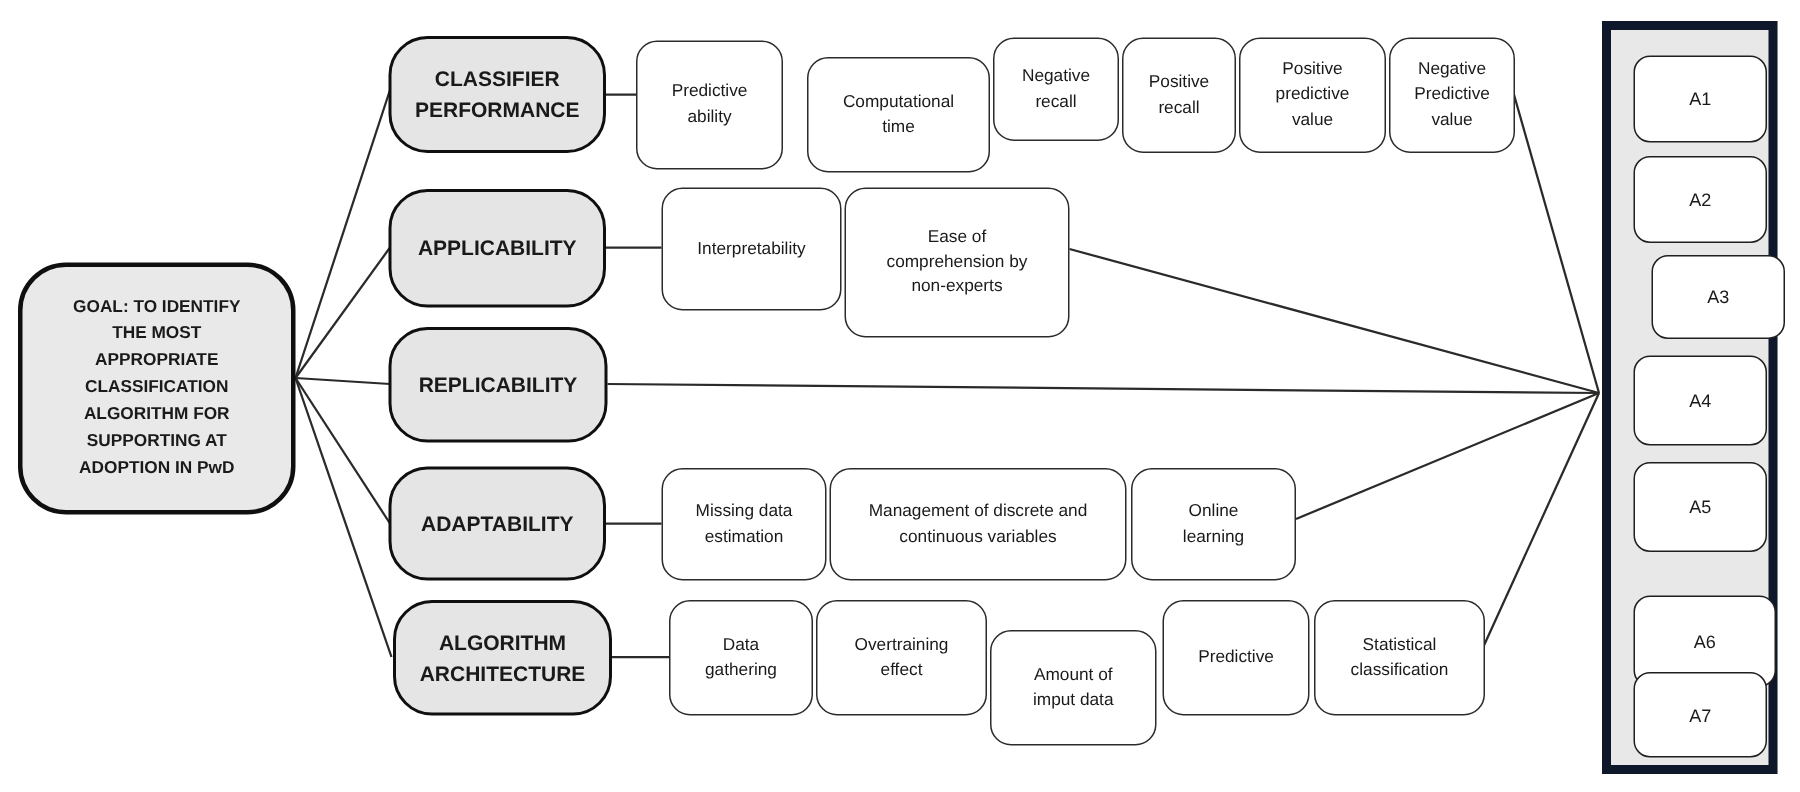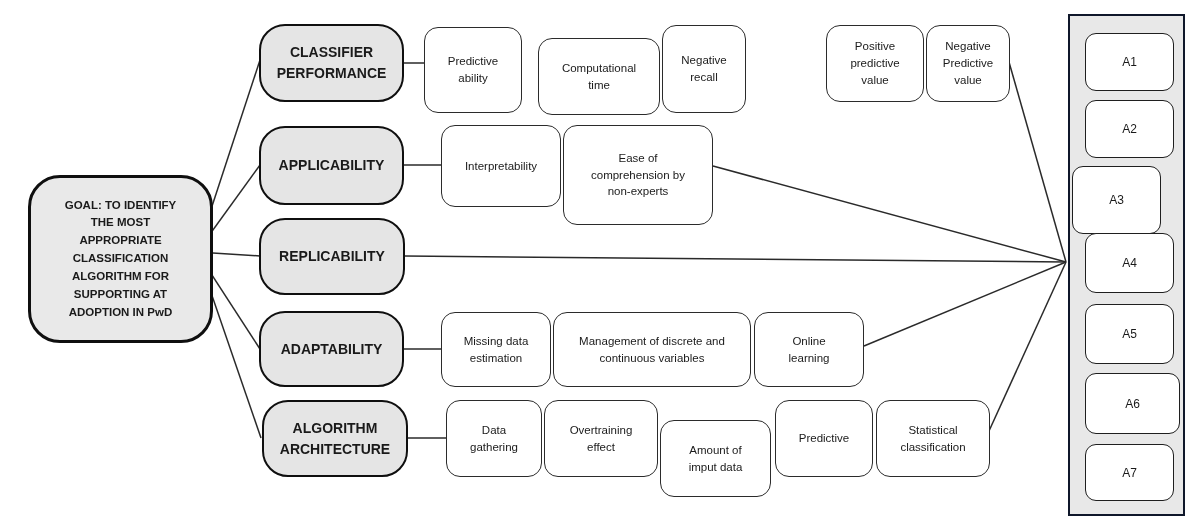--- a/index.html
+++ b/index.html
@@ -7,35 +7,35 @@
     position:relative;width:1200px;height:528px;background:#ffffff;overflow:hidden;
     font-family:"Liberation Sans", sans-serif;color:#1a1a1a;
   }
   .wires{position:absolute;left:0;top:0;width:1200px;height:528px;}
   .node{
     position:absolute;display:flex;align-items:center;justify-content:center;
     text-align:center;box-sizing:border-box;background:#ffffff;
   }
   .goal{
     background:#e9e9e9;border:3px solid #0f0f0f;border-radius:32px;
-    font-weight:bold;font-size:11.5px;line-height:1.55;margin-left:16px;
+    font-weight:bold;font-size:11.5px;line-height:1.55;
   }
   .goal span{display:block;max-width:126px;}
   .crit{
     background:#e5e5e5;border:2.6px solid #0f0f0f;border-radius:26px;
     font-weight:bold;font-size:14px;line-height:1.5;
   }
   .crit span{display:block;max-width:118px;}
   .sub{
     background:#ffffff;border:1.8px solid #2b2b2b;border-radius:14px;
     font-size:11.5px;line-height:1.45;
   }
   .sub span{display:block;}
   .panel{
-    position:absolute;background:#e8e8e8;border:2px solid #0f172a;box-sizing:border-box;
+    position:absolute;background:#e8e8e8;border:6px solid #0f172a;box-sizing:border-box;
   }
   .alt{
     background:#ffffff;border:1.6px solid #1f1f1f;border-radius:11px;
     font-size:12px;
   }
 </style>
 </head>
 <body>
 
 <div class="stage">
@@ -81,22 +81,25 @@
   <div class="node crit" style="left:262px;top:400px;width:146px;height:77px">
     <span>ALGORITHM ARCHITECTURE</span>
   </div>
 
   <div class="node sub" style="left:424px;top:27px;width:98px;height:86px">
     <span style="max-width:70px">Predictive ability</span>
   </div>
   <div class="node sub" style="left:538px;top:38px;width:122px;height:77px">
     <span style="max-width:92px">Computational time</span>
   </div>
-  <div class="node sub" style="left:662px;top:25px;width:84px;height:88px">
+  <div class="node sub" style="left:662px;top:25px;width:84px;height:69px">
     <span style="max-width:58px">Negative recall</span>
+  </div>
+  <div class="node sub" style="left:748px;top:25px;width:76px;height:77px">
+    <span style="max-width:52px">Positive recall</span>
   </div>
   <div class="node sub" style="left:826px;top:25px;width:98px;height:77px">
     <span style="max-width:62px">Positive predictive value</span>
   </div>
   <div class="node sub" style="left:926px;top:25px;width:84px;height:77px">
     <span style="max-width:62px">Negative Predictive value</span>
   </div>
 
   <div class="node sub" style="left:441px;top:125px;width:120px;height:82px">
     <span style="max-width:100px">Interpretability</span>
@@ -131,30 +134,30 @@
     <span style="max-width:80px">Statistical classification</span>
   </div>
 
   <div class="panel" style="left:1068px;top:14px;width:117px;height:502px">
     <div class="node alt" style="left:15px;top:17px;width:89px;height:58px">
       <span>A1</span>
     </div>
     <div class="node alt" style="left:15px;top:84px;width:89px;height:58px">
       <span>A2</span>
     </div>
-    <div class="node alt" style="left:2px;top:150px;width:89px;height:68px">
+    <div class="node alt" style="left:27px;top:150px;width:89px;height:56px">
       <span>A3</span>
     </div>
     <div class="node alt" style="left:15px;top:217px;width:89px;height:60px">
       <span>A4</span>
     </div>
     <div class="node alt" style="left:15px;top:288px;width:89px;height:60px">
       <span>A5</span>
     </div>
-    <div class="node alt" style="left:15px;top:357px;width:95px;height:61px">
+    <div class="node alt" style="left:15px;top:377px;width:95px;height:61px">
       <span>A6</span>
     </div>
     <div class="node alt" style="left:15px;top:428px;width:89px;height:57px">
       <span>A7</span>
     </div>
   </div>
 
 </div>
 
 </body></html>

